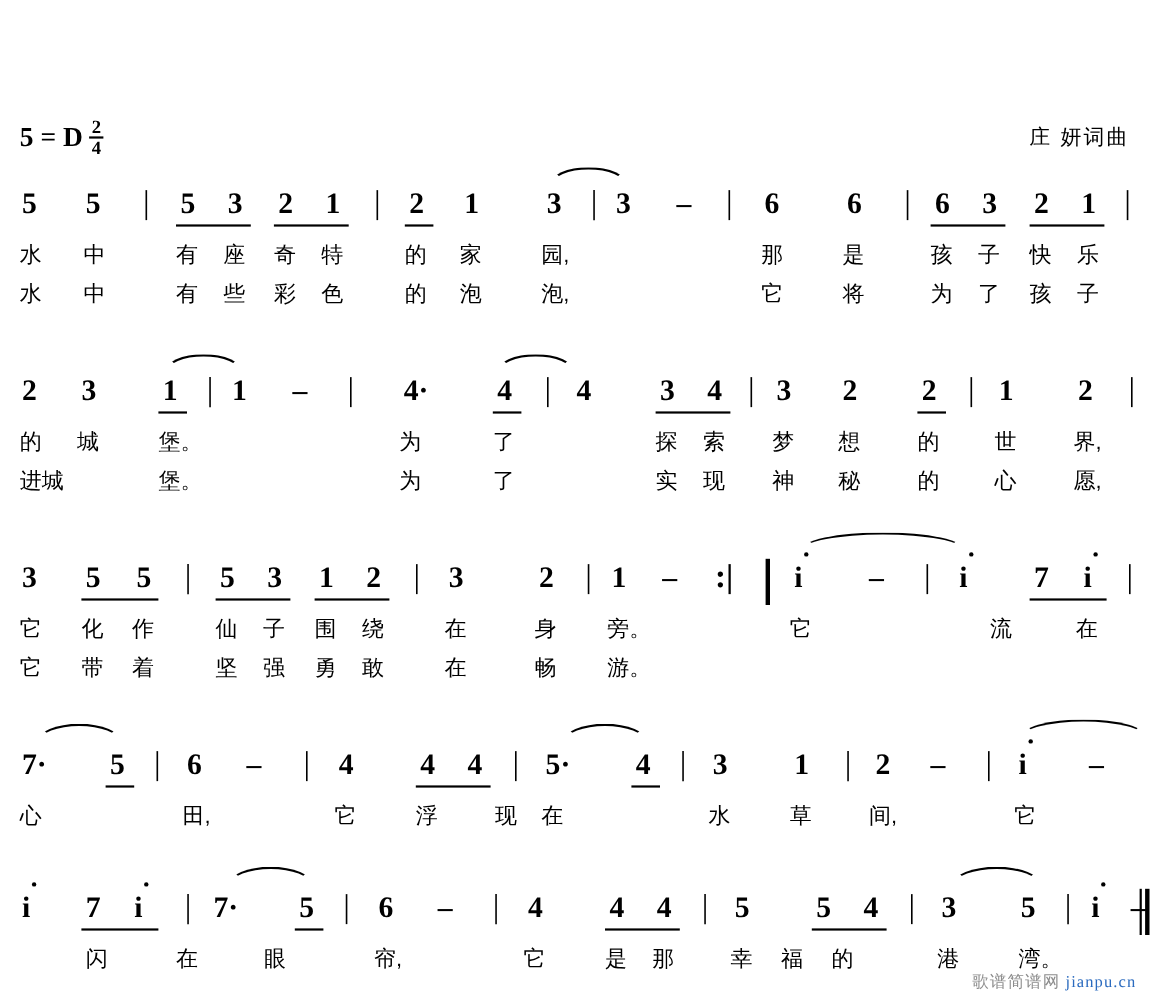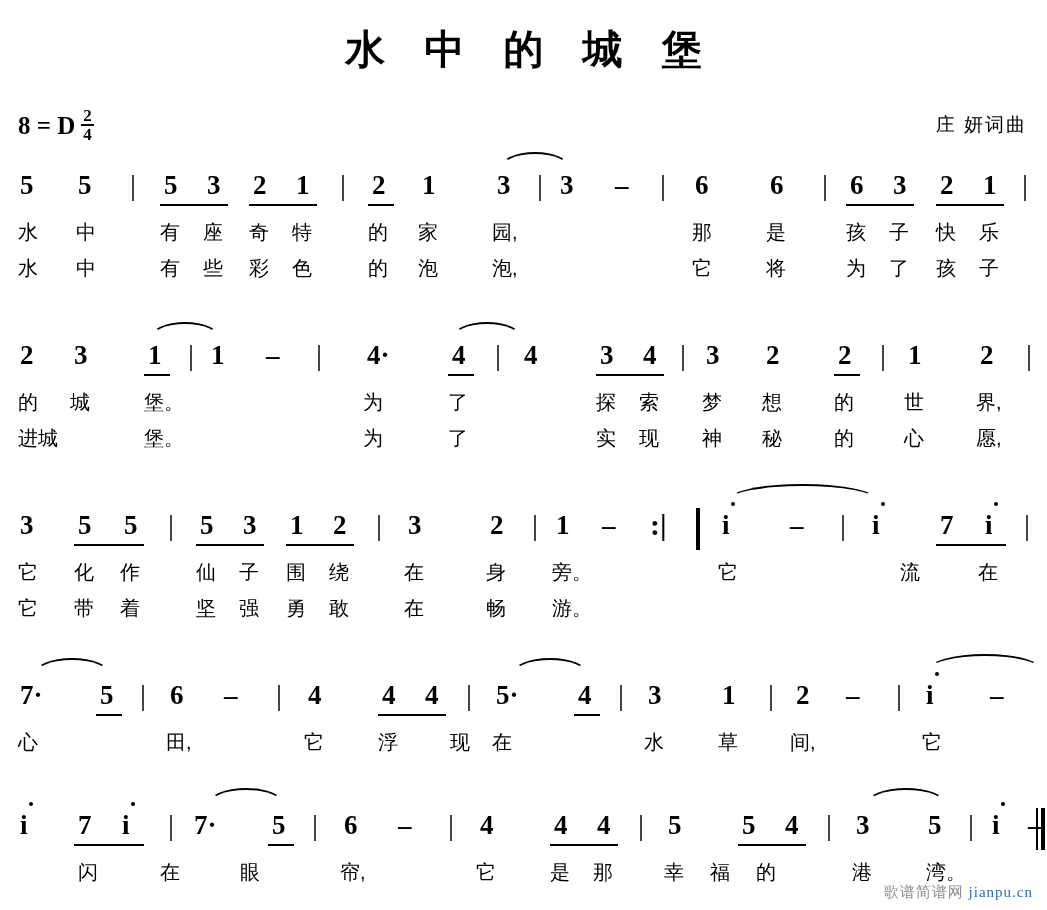--- a/index.html
+++ b/index.html
@@ -76,24 +76,23 @@
     font-family:Liberation Serif, serif;
     font-size:15px;color:#8d8d8d;letter-spacing:1px;
   }
   .watermark .blue{color:#2b6bbf;}
 </style>
 </head>
 <body>
 
 <div class="sheet">
 
-  <div class="title">水 中 的 城 堡</div>
 
   <div class="key-sig">
-    <span>8 = D</span>
+    <span>5 = D</span>
     <span class="frac">
       <span class="num">2</span>
       <span class="den">4</span>
     </span>
   </div>
 
   <div class="composer">庄 妍词曲</div>
 
   <div class="system" style="top:172px;">
     <div class="noteline">

